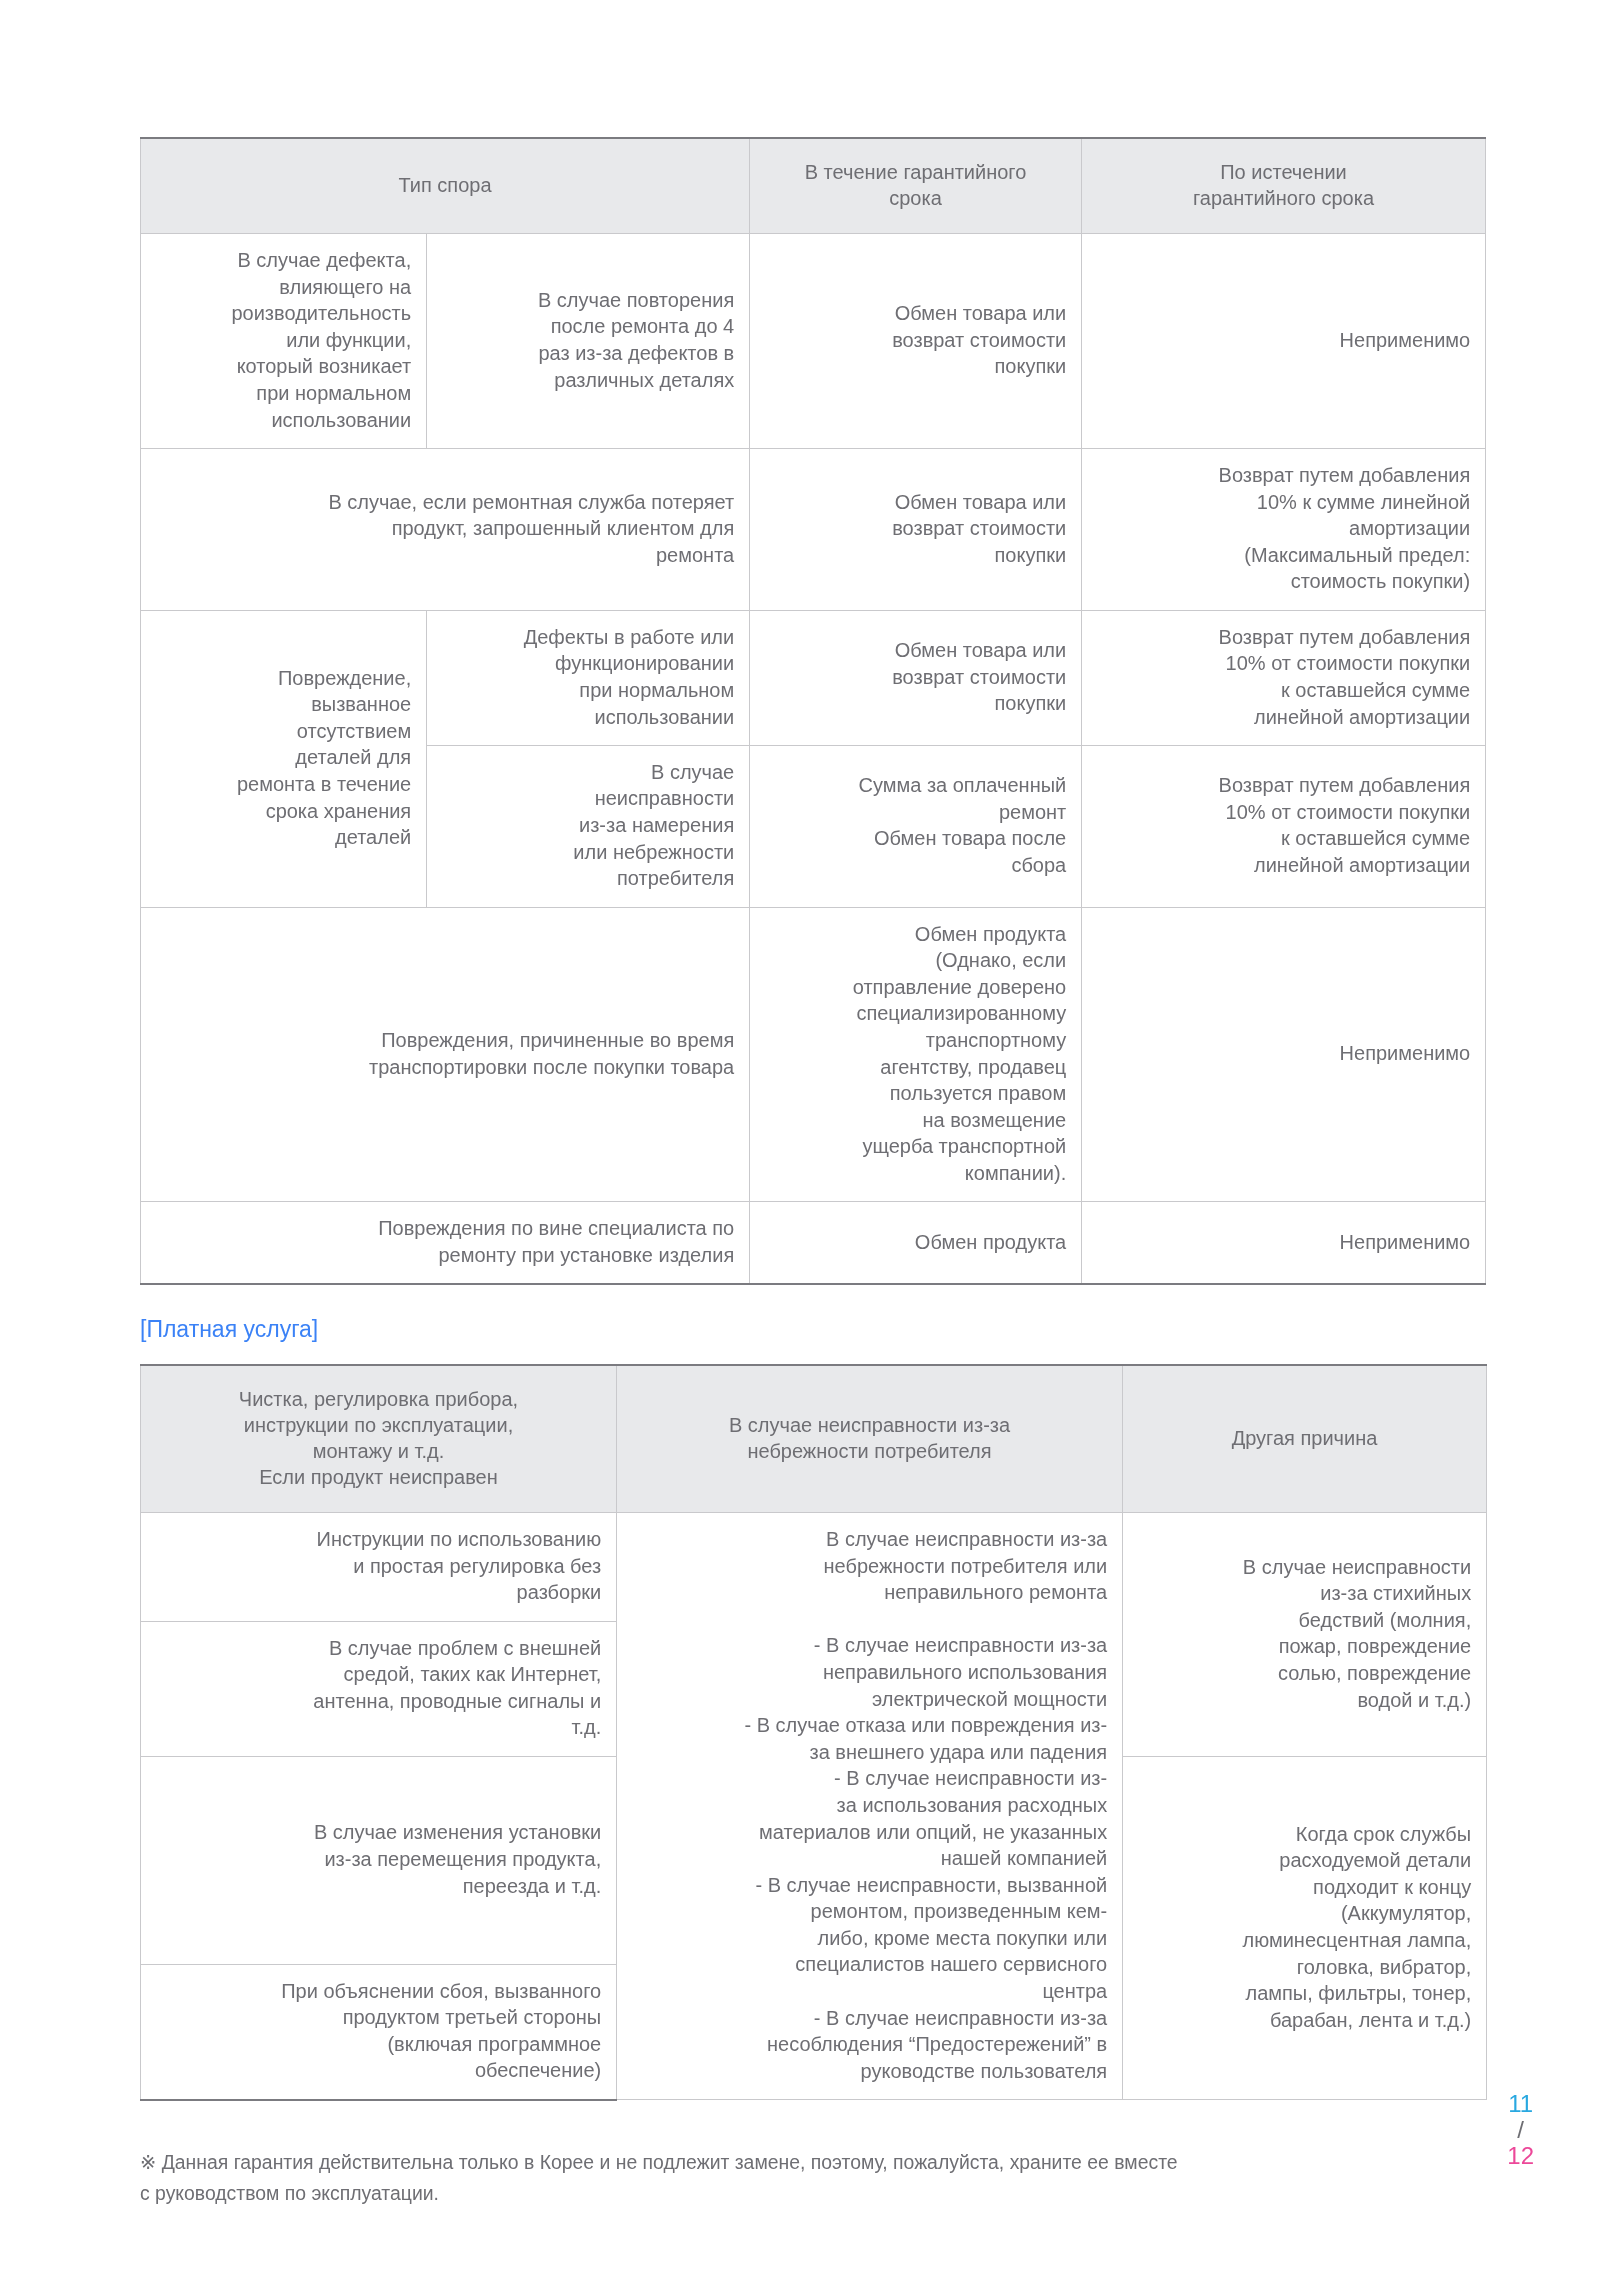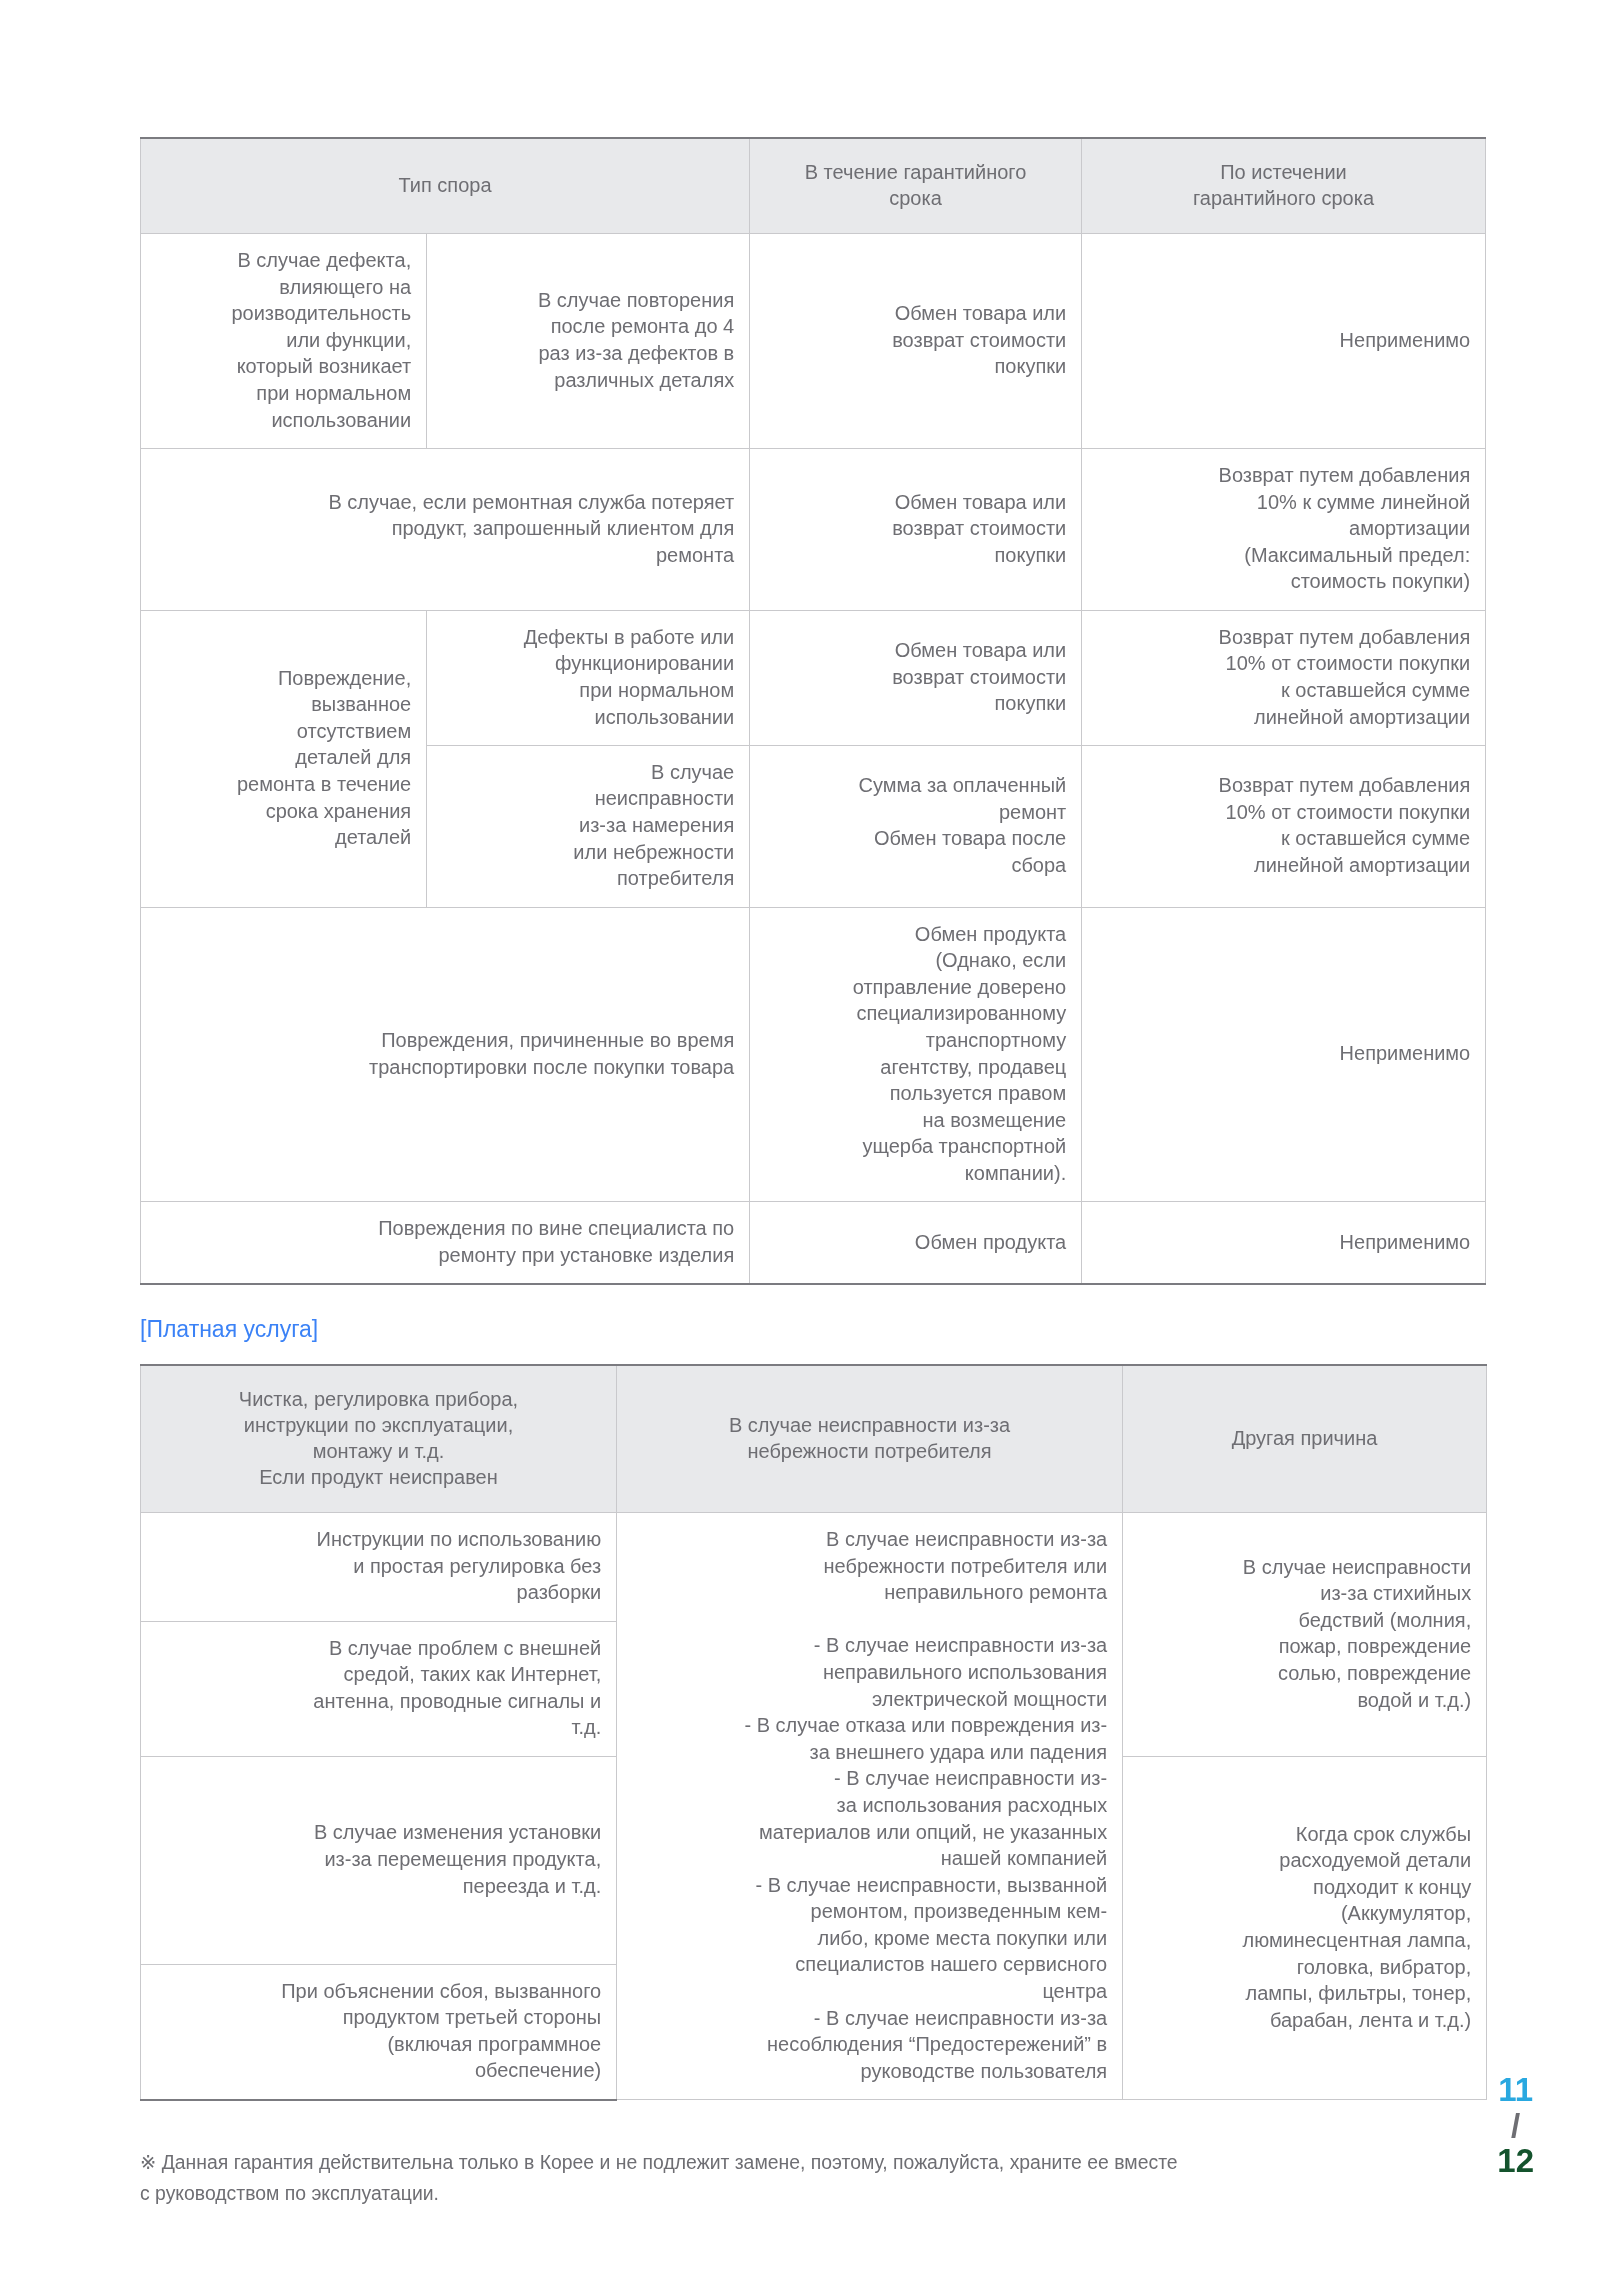--- a/index.html
+++ b/index.html
@@ -74,30 +74,29 @@
     line-height: 1.62;
     color: #6e6e73;
     width: 1311px;
     white-space: pre-line;
   }
   .notes p { margin: 0; }
 
   .pager {
     position: absolute;
     right: 79px;
-    bottom: 110px;
+    bottom: 120px;
     text-align: center;
-    font-size: 33px;
+    font-size: 24px;
     line-height: 1.08;
     color: #6e6e73;
-    font-weight: bold;
   }
   .pager .cur { color: #29a8e0; display: block; }
   .pager .sep { display: block; color: #6e6e73; }
-  .pager .tot { display: block; color: #14532d; }
+  .pager .tot { display: block; color: #ec4899; }
 </style>
 </head>
 <body>
 
 <div class="page">
 
   <table class="doc-table t1">
     <colgroup>
         <col class="c1">
         <col class="c2">

